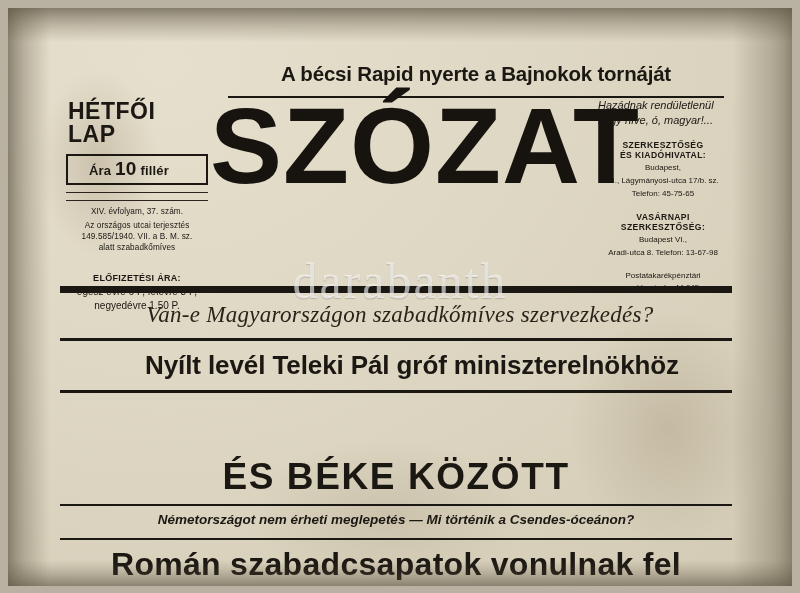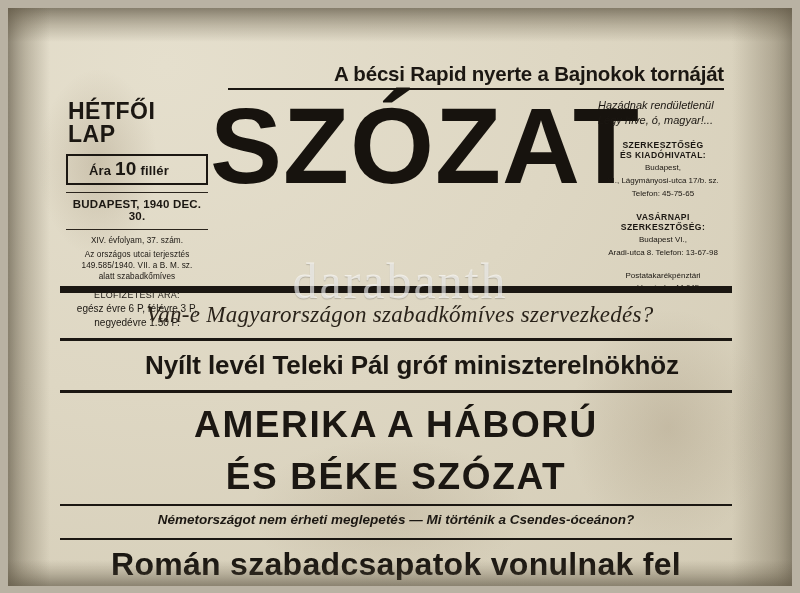--- a/index.html
+++ b/index.html
@@ -68,27 +68,27 @@
     height: 535px;
     color: #1b1712;
   }
 
   
   .top-headline {
     position: absolute;
     left: 168px;
     top: 16px;
     width: 496px;
-    text-align: right;
+    text-align: center;
     font-family: "Liberation Sans", sans-serif;
     font-weight: bold;
     font-size: 20.5px;
     letter-spacing: -0.2px;
     border-bottom: 2px solid #1b1712;
-    padding-bottom: 2px;
+    padding-bottom: 10px;
     white-space: nowrap;
   }
 
   
   .masthead {
     position: absolute;
     left: 0;
     top: 48px;
     width: 672px;
     height: 190px;
@@ -134,22 +134,22 @@
     letter-spacing: .2px;
   }
   .small-line {
     font-size: 8.2px;
     line-height: 1.35;
     letter-spacing: .1px;
     margin-top: 3px;
   }
   .sub-head {
     font-size: 9px;
-    font-weight: normal;
-    margin-top: 8px;
+    font-weight: bold;
+    margin-top: 20px;
     letter-spacing: .3px;
   }
   .sub-lines {
     font-size: 10px;
     line-height: 1.35;
     margin-top: 2px;
   }
 
   
   .title {
@@ -311,21 +311,20 @@
           <div class="hetfoi">HÉTFŐI LAP</div>
 
           <div class="price-box">
             <span>Ára</span>
             <span class="big">10</span>
             <span>fillér</span>
           </div>
 
           <div class="rule-thin"></div>
 
-          <div class="place-date">BUDAPEST, 1940 DEC. 30.</div>
 
           <div class="rule-thin"></div>
 
           <div class="small-line">XIV. évfolyam, 37. szám.</div>
           <div class="small-line">Az országos utcai terjesztés</div>
           <div class="small-line" style="margin-top:0">149.585/1940. VII. a B. M. sz.</div>
           <div class="small-line" style="margin-top:0">alatt szabadkőmíves</div>
 
           <div class="sub-head">ELŐFIZETÉSI ÁRA:</div>
           <div class="sub-lines">egész évre 6 P, félévre 3 P,</div>
@@ -363,22 +362,21 @@
       <div class="thick-rule"></div>
 
       <div class="hl-script">Van-e Magyarországon szabadkőmíves szervezkedés?</div>
 
       <div class="rule-med" style="top:292px;"></div>
 
       <div class="hl2">Nyílt levél Teleki Pál gróf miniszterelnökhöz</div>
 
       <div class="rule-med" style="top:344px;"></div>
 
-      <div class="hl3a">AMERIKA A HÁBORÚ</div>
-      <div class="hl3b">ÉS BÉKE SZÓZAT</div>
+      <div class="hl3b">ÉS BÉKE KÖZÖTT</div>
 
       <div class="rule-med" style="top:458px; height:2px;"></div>
 
       <div class="hl-sub">Németországot nem érheti meglepetés — Mi történik a Csendes-óceánon?</div>
 
       <div class="rule-med" style="top:492px; height:2px;"></div>
 
       <div class="hl4">Román szabadcsapatok vonulnak fel</div>
     </div>
 

